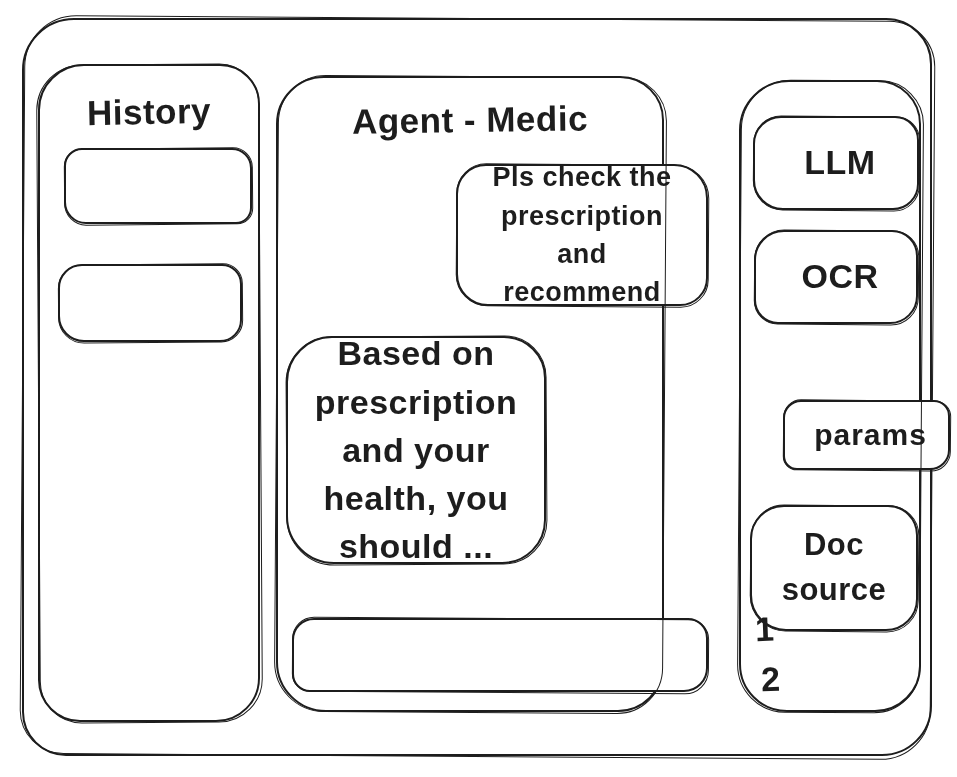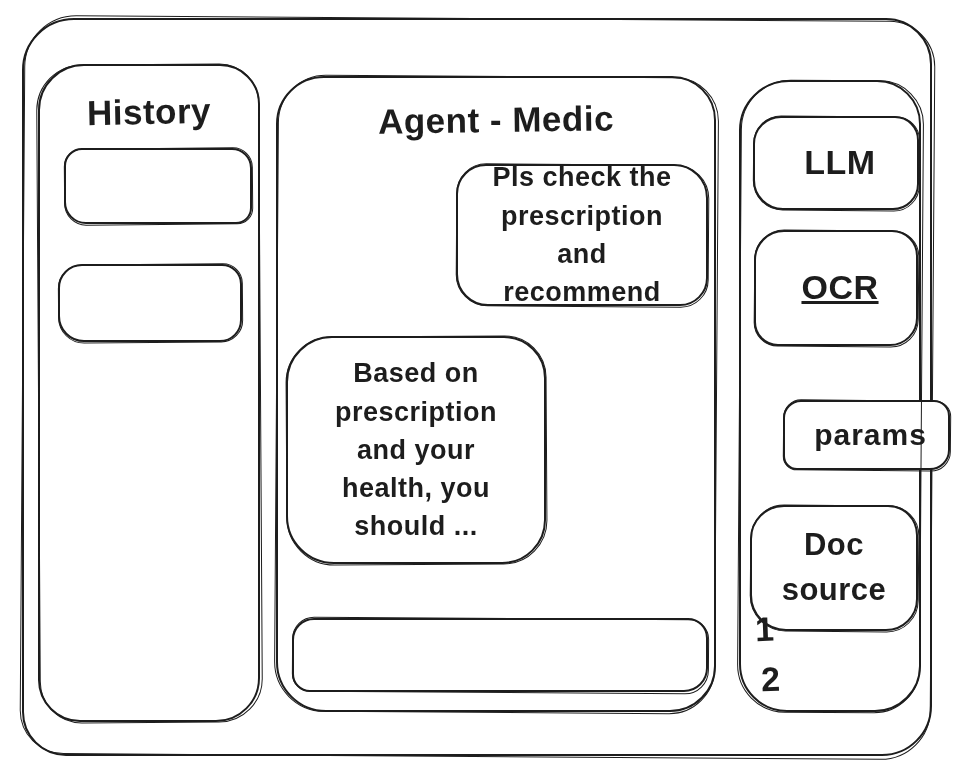--- a/index.html
+++ b/index.html
@@ -63,21 +63,21 @@
   .history-item::after{
     content:""; position:absolute; inset:-2.5px;
     border:1.3px solid var(--ink); border-radius:inherit;
     transform:rotate(-.5deg); pointer-events:none;
   }
   .history-item.one{ left:24px; top:82px;  width:188px; height:76px; border-radius:18px 20px 16px 22px; }
   .history-item.two{ left:18px; top:198px; width:184px; height:78px; border-radius:24px 20px 22px 26px; }
 
   
   .chat-panel{
-    left:276px; top:76px; width:440px; height:636px;
+    left:276px; top:76px; width:388px; height:636px;
     border-radius:48px 44px 46px 50px;
   }
   .chat-title{
     position:absolute; top:22px; left:0; width:100%;
     text-align:center; font-size:35px;
     transform:rotate(-.8deg);
   }
   .bubble{
     position:absolute;
     display:flex; align-items:center; justify-content:center;
@@ -86,21 +86,21 @@
   }
   .bubble-user{
     left:178px; top:86px; width:252px; height:142px;
     border-radius:30px 34px 28px 32px;
     font-size:27px;
     padding:0 26px;
   }
   .bubble-agent{
     left:8px; top:258px; width:260px; height:228px;
     border-radius:46px 42px 44px 48px;
-    font-size:27px;
+    font-size:34px;
     padding:0 24px;
   }
   .input-wrap{
     left:14px; top:540px; width:416px; height:74px;
     border-radius:22px 20px 24px 18px;
   }
   .input-wrap input{
     position:absolute; inset:0;
     width:100%; height:100%;
     border:none; outline:none; background:transparent;
@@ -124,21 +124,21 @@
     text-align:center; cursor:pointer;
     line-height:1.45;
     padding-left:8px;
   }
   .tool-btn::after{
     content:""; position:absolute; inset:-2.5px;
     border:1.3px solid var(--ink); border-radius:inherit;
     transform:rotate(.55deg); pointer-events:none;
   }
   .tool-llm   { left:12px; top:34px;  width:166px; height:94px;  border-radius:28px 24px 26px 30px; font-size:34px; }
-  .tool-ocr   { left:13px; top:148px; width:164px; height:116px;  border-radius:30px 26px 28px 24px; font-size:34px;text-decoration:underline; }
+  .tool-ocr   { left:13px; top:148px; width:164px; height:94px;  border-radius:30px 26px 28px 24px; font-size:34px; }
   .tool-params{ left:5px;  top:318px; width:167px; height:70px;  border-radius:18px 16px 20px 14px; font-size:30px; letter-spacing:1px;margin-left:37px; }
   .tool-doc   { left:9px;  top:423px; width:168px; height:126px; border-radius:34px 30px 32px 36px; font-size:31px; padding:0 26px; }
   .doc-num{
     position:absolute;
     font-size:34px; font-weight:bold;
     cursor:pointer;
     transform:rotate(-2deg);
   }
   .doc-num.n1{ left:14px; top:528px; }
   .doc-num.n2{ left:20px; top:578px; }

